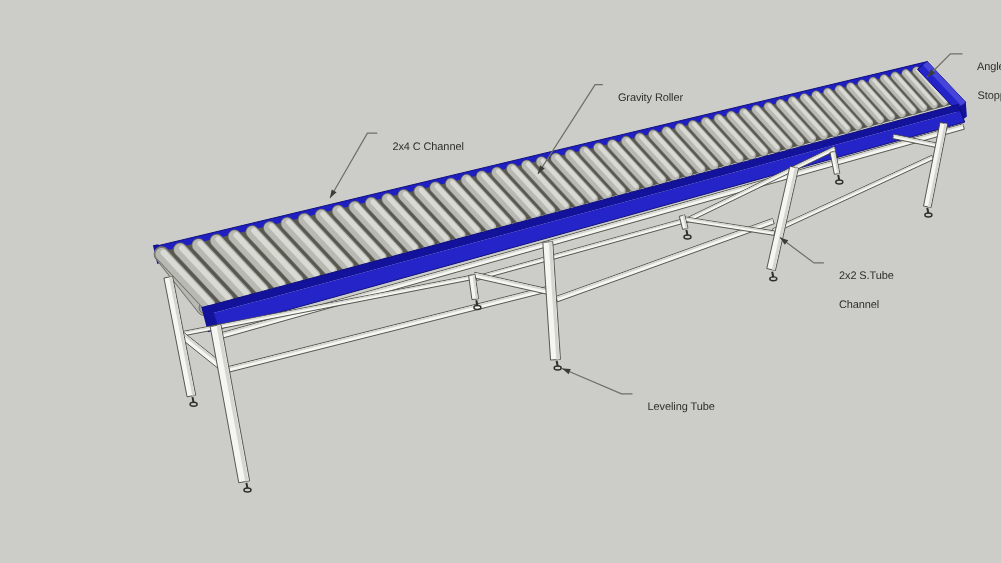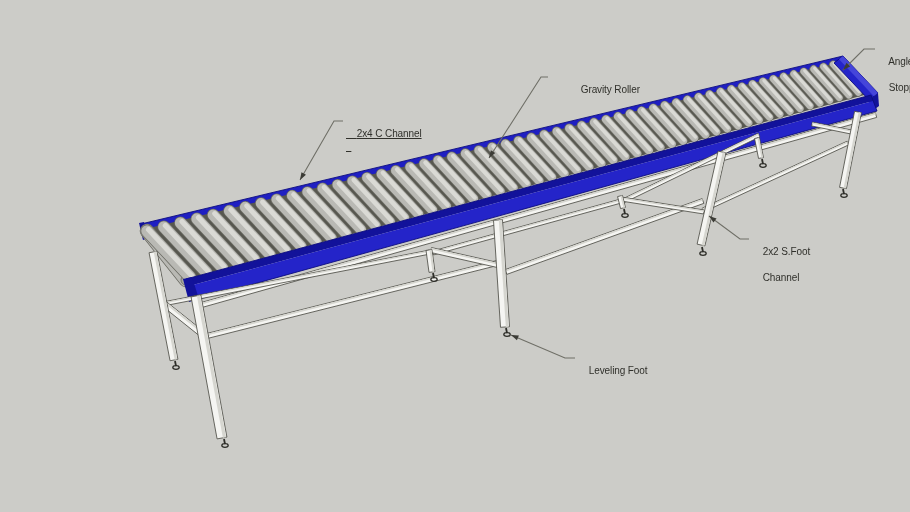--- a/index.html
+++ b/index.html
@@ -273,30 +273,30 @@
         <polygon points="300,180 301.49202177018014,172.20359884066318 305.9974575880075,174.79995168483487" fill="#3c3c36"></polygon>
         <polyline points="875,49 864,49 843,70" fill="none" stroke="#6f6f67" stroke-width="1.1"></polyline>
         <polygon points="843,70 846.4648232278141,62.858221510015866 850.1417784899841,66.53517677218592" fill="#3c3c36"></polygon>
         <polyline points="749,239 740,239 709,216" fill="none" stroke="#6f6f67" stroke-width="1.1"></polyline>
         <polygon points="709,216 716.5724372146045,218.38079705789312 713.4740332089026,222.5569068047089" fill="#3c3c36"></polygon>
         <polyline points="575,358 565,358 511,335" fill="none" stroke="#6f6f67" stroke-width="1.1"></polyline>
         <polygon points="511,335 518.9190212117473,335.54690314306606 516.8813384730963,340.33102783381185" fill="#3c3c36"></polygon>
       </g>
   </svg>
 
-  <div class="anno" style="left: 570px; top: 70px; color: rgb(48, 48, 43);">
+  <div class="anno" style="left: 551px; top: 70px; color: rgb(48, 48, 43);">
     <span>Gravity Roller</span>
   </div>
-  <div class="anno" style="left: 346px; top: 114px; color: rgb(48, 48, 43); text-decoration: underline;">
+  <div class="anno" style="left: 346px; top: 114px; color: rgb(48, 48, 43);">
     <span>2x4 C Channel</span>
   </div>
   <div class="anno" style="left: 878px; top: 42px; color: rgb(48, 48, 43);">
     <span>Angle B</span><br>
     <span>Stopper</span>
   </div>
   <div class="anno" style="left: 752px; top: 232px; color: rgb(48, 48, 43);">
-    <span>2x2 S.Foot</span><br>
+    <span>2x2 S.Tube</span><br>
     <span>Channel</span>
   </div>
   <div class="anno" style="left: 578px; top: 351px; color: rgb(48, 48, 43);">
-    <span>Leveling Foot</span>
+    <span>Leveling Tube</span>
   </div>
 </div>
 
 </body></html>

